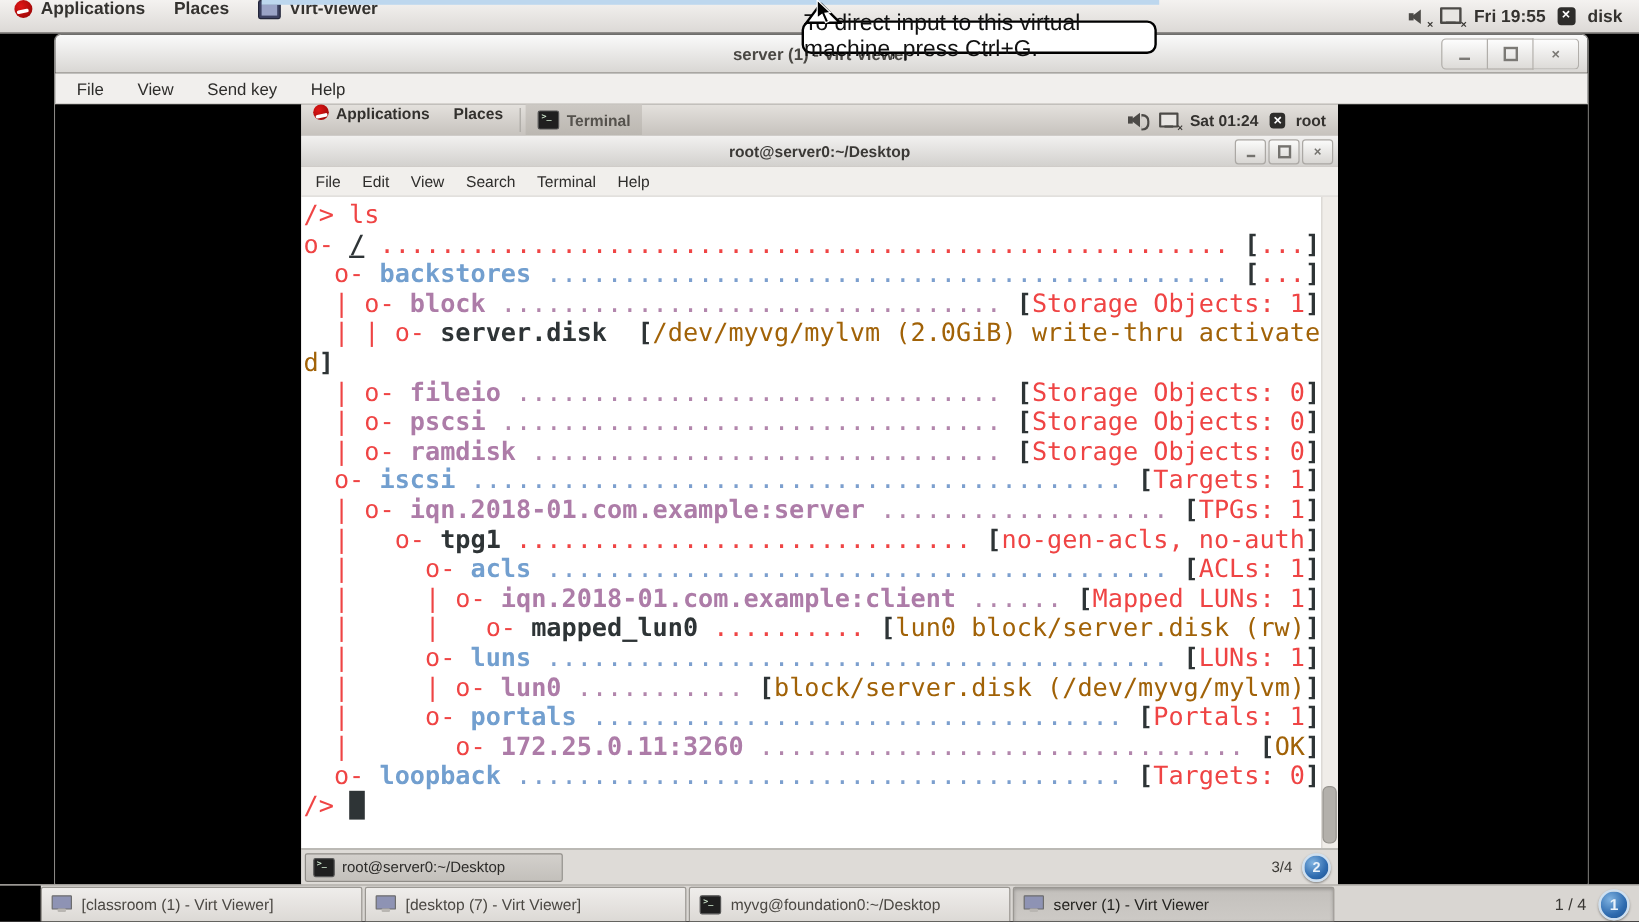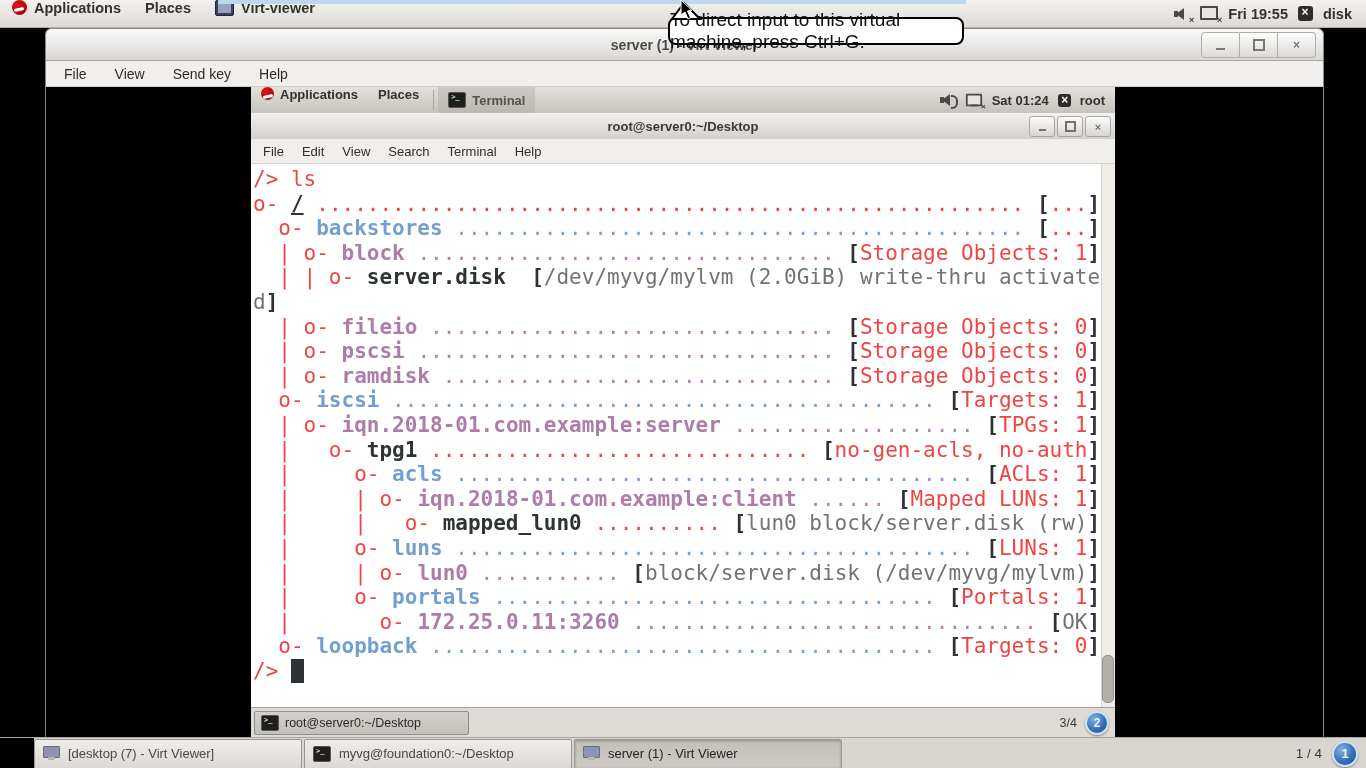--- a/index.html
+++ b/index.html
@@ -82,21 +82,21 @@
   .term-pre{position:absolute;left:2px;top:3px;margin:0;
     font-family:"DejaVu Sans Mono",monospace;font-size:21px;line-height:24.6px;white-space:pre;}
   .seg-p{color:#ef4444}
   .seg-B{color:#2e3436;font-weight:bold}
   .seg-u{color:#2e3436;font-weight:bold;text-decoration:underline}
   .seg-b{color:#729fcf;font-weight:bold}
   .seg-bl{color:#7c9fce}
   .seg-m{color:#ad7cа8}
   .seg-m{color:#ad7ca8;font-weight:bold}
   .seg-ml{color:#b286ac}
-  .seg-g{color:#737373}
+  .seg-g{color:#a16207}
   .seg-cur{background:#2e3436;color:#2e3436}
   .term-scroll{position:absolute;right:0;top:0;width:13px;height:543px;background:#f0ede9;border-left:1px solid #d8d5d0;}
   .term-thumb{position:absolute;right:1px;bottom:4px;width:10px;height:46px;background:#b3b0ab;border:1px solid #96938e;border-radius:5px;}
 
   .vm-taskbar{position:absolute;left:0;top:620px;width:864px;height:30px;
     background:#dedbd7;border-top:1px solid #a5a29d;display:flex;align-items:center;}
   .vm-taskbtn{display:flex;align-items:center;gap:6px;margin-left:3px;width:215px;height:24px;
     background:linear-gradient(#d3d0cc,#c3c0bb);border:1px solid #8f8c87;border-radius:2px;
     font-size:12.5px;color:#2c2b29;padding:0 6px;box-sizing:border-box;}
   .vm-pager{margin-left:auto;display:flex;align-items:center;gap:8px;padding-right:6px;font-size:12.5px;color:#3a3834;}
@@ -257,20 +257,27 @@
   </div>
 
   <div class="taskbar">
     <div class="lead"></div>
     <div id="task-buttons" style="display:flex;align-items:center;height:100%;">
         <div class="task-btn">
           <span class="monicon">
             <span class="scr"></span>
             <span class="std"></span>
           </span>
+          <span>[classroom (1) - Virt Viewer]</span>
+        </div>
+        <div class="task-btn">
+          <span class="monicon">
+            <span class="scr"></span>
+            <span class="std"></span>
+          </span>
           <span>[desktop (7) - Virt Viewer]</span>
         </div>
         <div class="task-btn">
           <span class="termicon"></span>
           <span>myvg@foundation0:~/Desktop</span>
         </div>
         <div class="task-btn active">
           <span class="monicon">
             <span class="scr"></span>
             <span class="std"></span>

